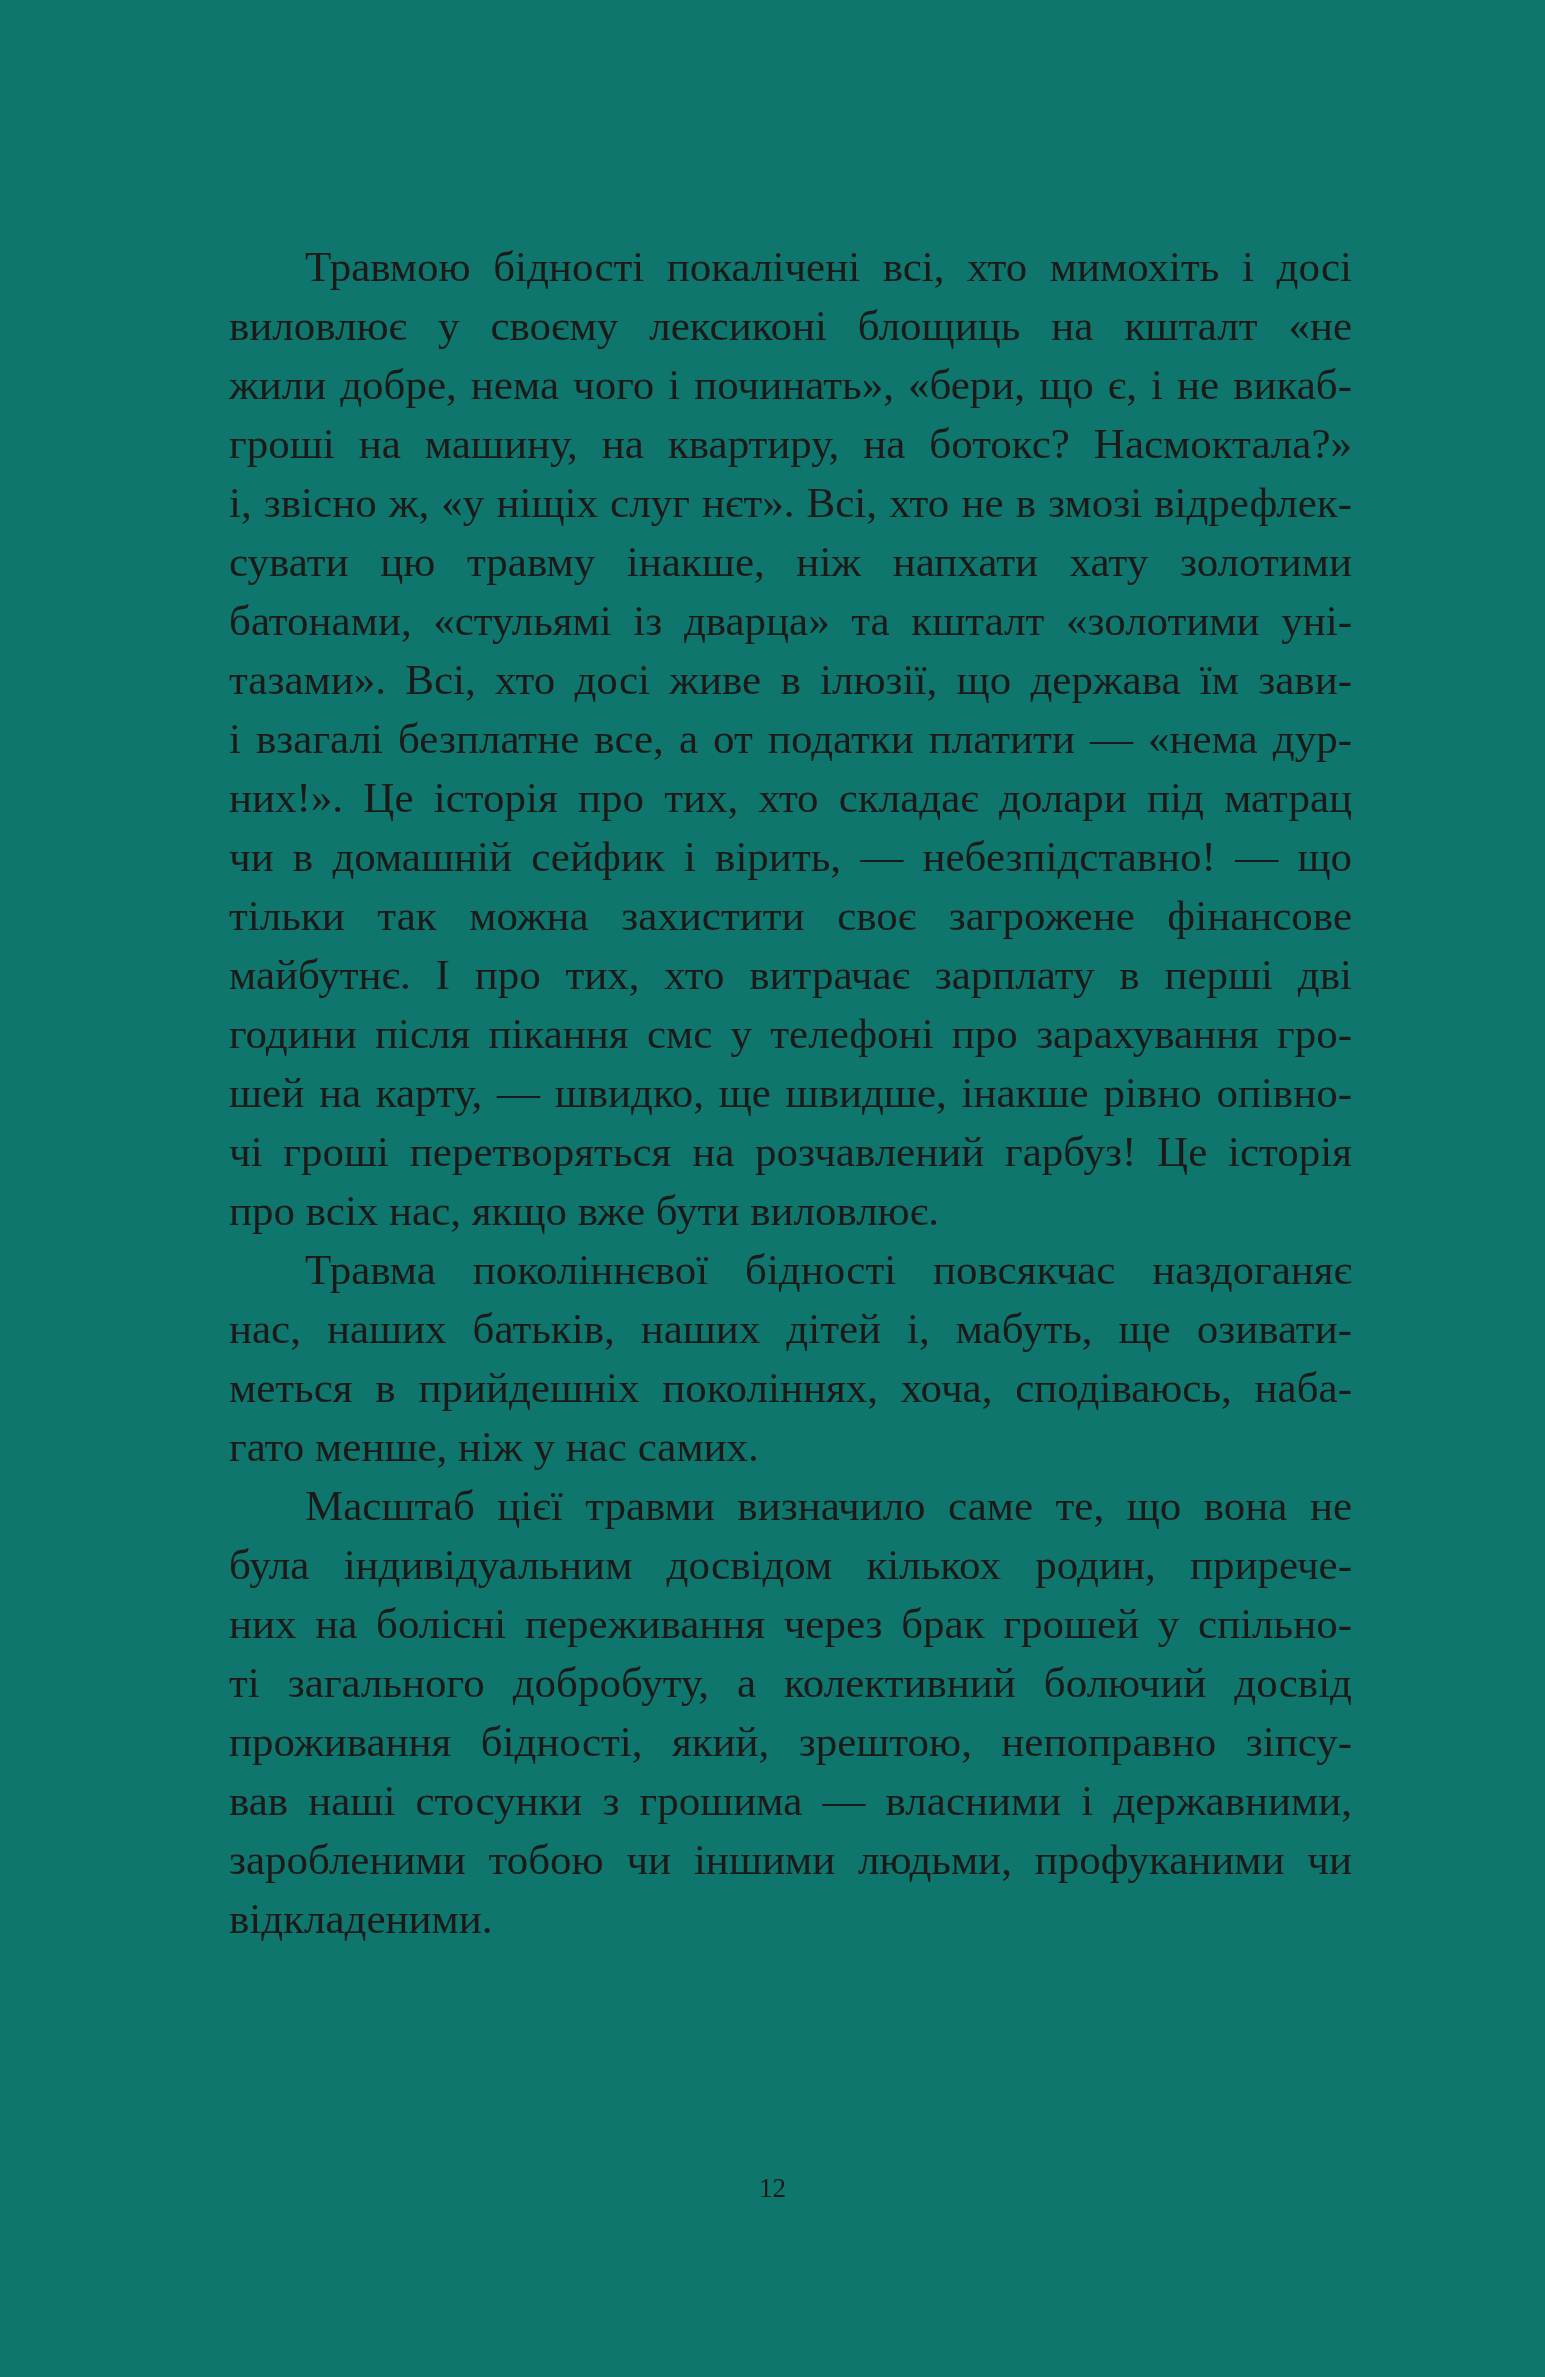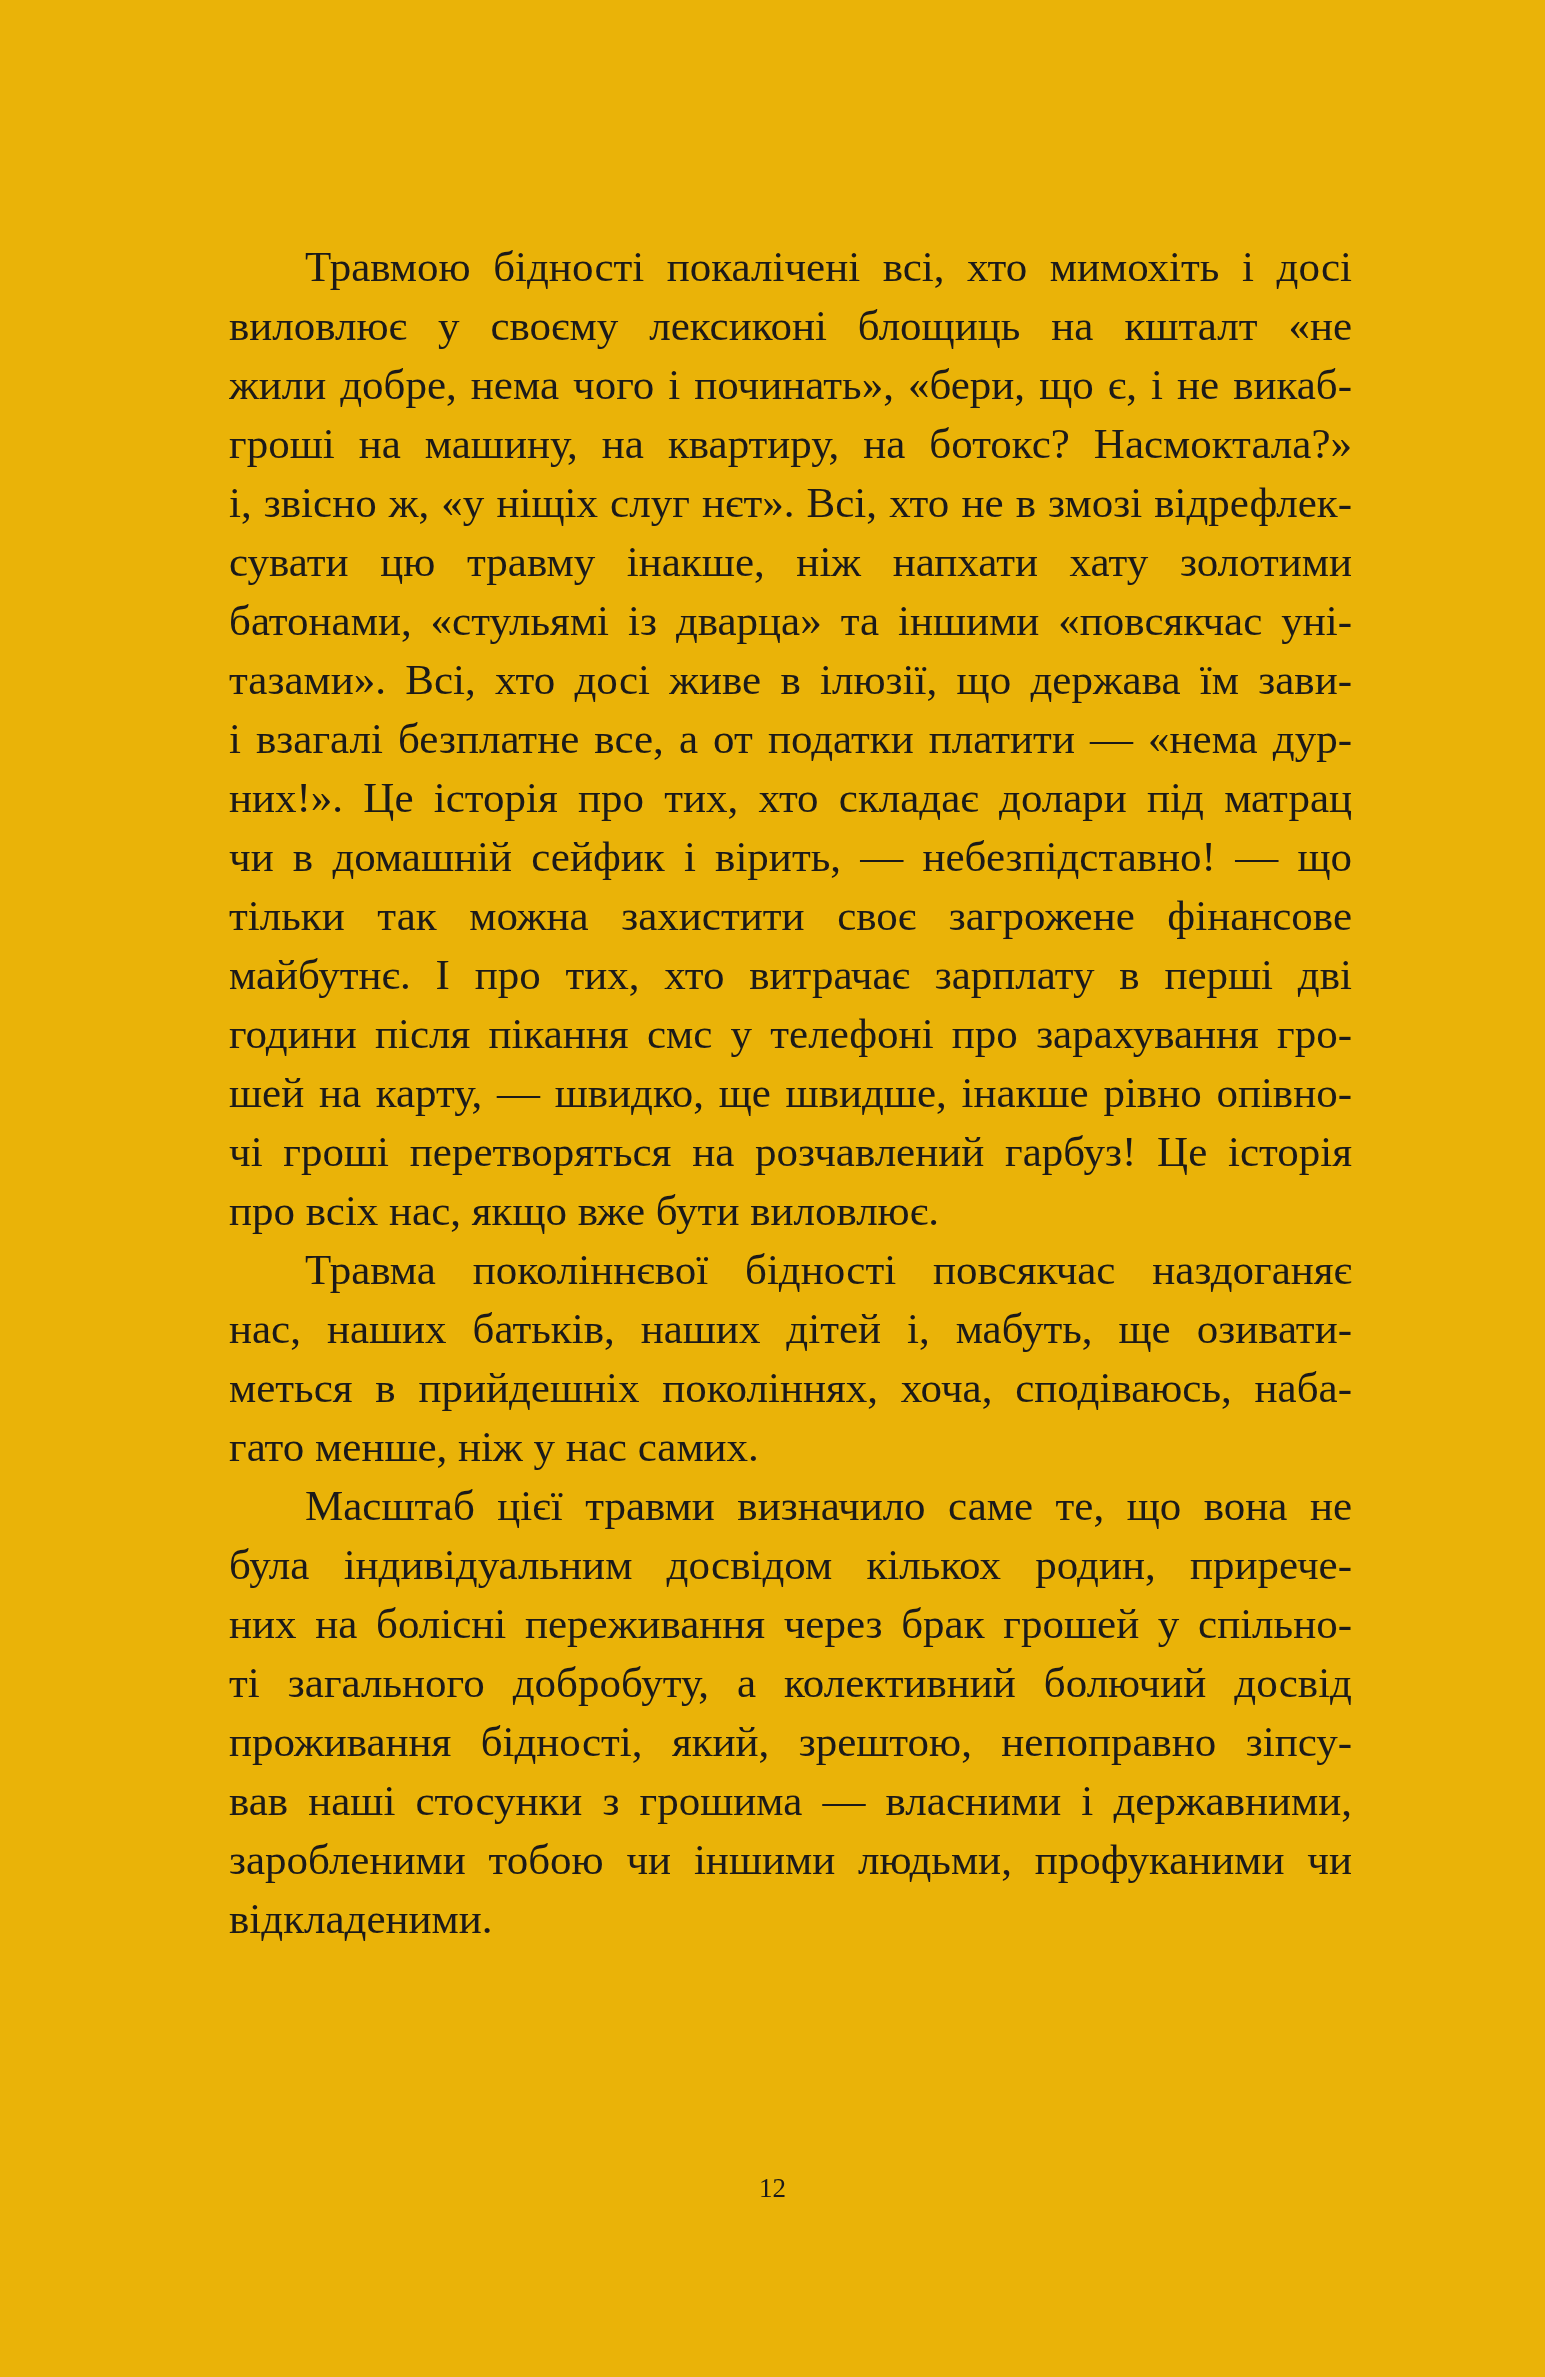--- a/index.html
+++ b/index.html
@@ -4,21 +4,21 @@
 <style>
   html, body {
     margin: 0;
     padding: 0;
     background: #ffffff;
   }
   .page {
     position: relative;
     width: 1545px;
     height: 2377px;
-    background: #eab308;
+    background: #0f766e;
     font-family: "Liberation Serif", "DejaVu Serif", serif;
     color: #1c1a19;
     overflow: hidden;
   }
   .text-block {
     position: absolute;
     left: 229px;
     top: 237px;
     width: 1123px;
     font-size: 43px;
@@ -50,21 +50,21 @@
 <body>
 
 <div class="page">
   <div class="text-block">
       <div class="line indent">Травмою бідності покалічені всі, хто мимохіть і досі</div>
       <div class="line">виловлює у своєму лексиконі блощиць на кшталт «не</div>
       <div class="line">жили добре, нема чого і починать», «бери, що є, і не викаб-</div>
       <div class="line">гроші на машину, на квартиру, на ботокс? Насмоктала?»</div>
       <div class="line">і, звісно ж, «у ніщіх слуг нєт». Всі, хто не в змозі відрефлек-</div>
       <div class="line">сувати цю травму інакше, ніж напхати хату золотими</div>
-      <div class="line">батонами, «стульямі із дварца» та іншими «повсякчас уні-</div>
+      <div class="line">батонами, «стульямі із дварца» та кшталт «золотими уні-</div>
       <div class="line">тазами». Всі, хто досі живе в ілюзії, що держава їм зави-</div>
       <div class="line">і взагалі безплатне все, а от податки платити — «нема дур-</div>
       <div class="line">них!». Це історія про тих, хто складає долари під матрац</div>
       <div class="line">чи в домашній сейфик і вірить, — небезпідставно! — що</div>
       <div class="line">тільки так можна захистити своє загрожене фінансове</div>
       <div class="line">майбутнє. І про тих, хто витрачає зарплату в перші дві</div>
       <div class="line">години після пікання смс у телефоні про зарахування гро-</div>
       <div class="line">шей на карту, — швидко, ще швидше, інакше рівно опівно-</div>
       <div class="line">чі гроші перетворяться на розчавлений гарбуз! Це історія</div>
       <div class="line para-end">про всіх нас, якщо вже бути виловлює.</div>

